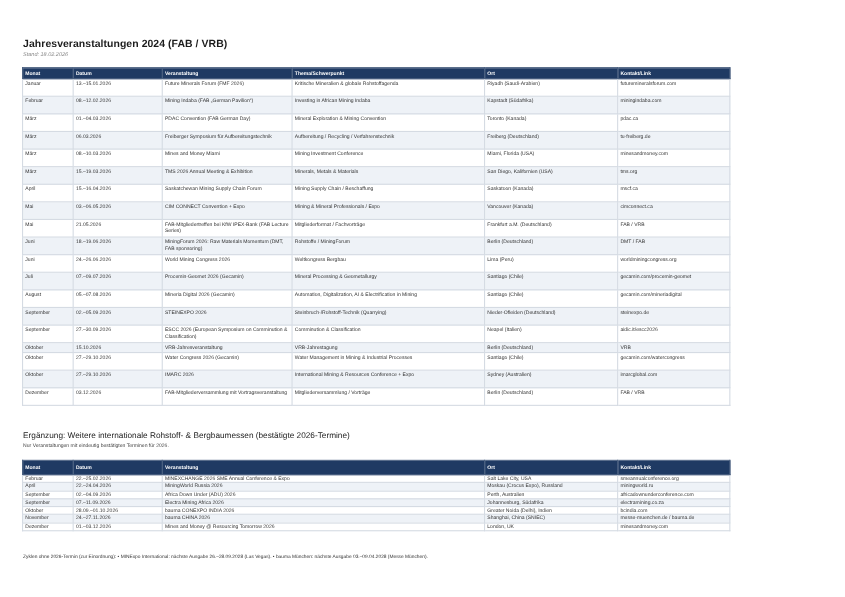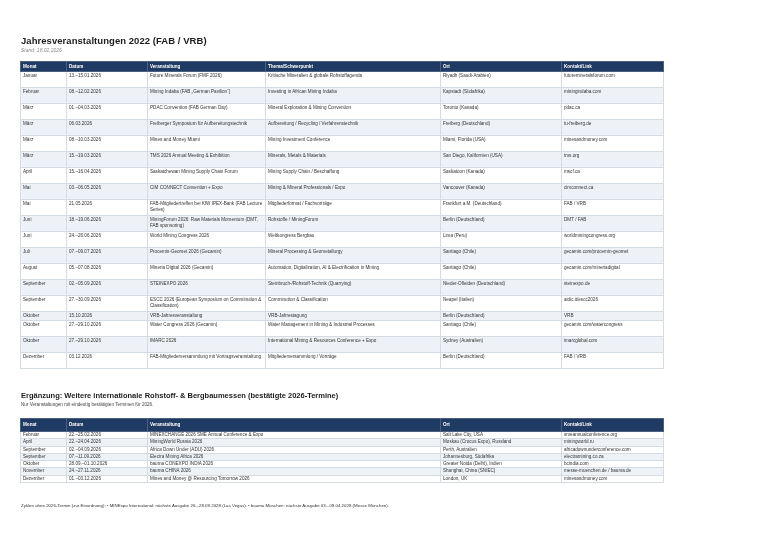--- a/index.html
+++ b/index.html
@@ -25,38 +25,38 @@
   }
   td {
     text-align: left; vertical-align: top; padding: 1px 2px;
     border: 0.5px solid #d5dbe3; color: #333;
   }
   tr.alt td { background: #eef2f7; }
   #t1 { left: 20px; top: 61px; width: 643px; }
   #t1 th { height: 9px; }
   .sec2-title {
     position: absolute; left: 21px; top: 391px;
-    font-size: 7.5px; font-weight: bold; color: #1c1c1c;
+    font-size: 7.5px; font-weight: normal; color: #1c1c1c;
   }
   .sec2-sub {
     position: absolute; left: 21px; top: 402px;
     font-size: 4.6px; color: #444;
   }
   #t2 { left: 20px; top: 418px; width: 643px; }
   #t2 th { height: 12px; }
   #t2 td { padding: 0 2px; height: 6.3px; line-height: 6.3px; }
   .footnote {
     position: absolute; left: 21px; top: 503px;
     font-size: 4.4px; color: #333; white-space: nowrap;
   }
 </style>
 </head>
 <body>
 
-<div class="title">Jahresveranstaltungen 2022 (FAB / VRB)</div>
+<div class="title">Jahresveranstaltungen 2024 (FAB / VRB)</div>
 <div class="stand">Stand: 18.02.2026</div>
 
 <table id="t1">
   <colgroup>
     <col style="width:46px">
       <col style="width:81px">
       <col style="width:118px">
     <col style="width:175px">
       <col style="width:121px">
       <col style="width:102px">

